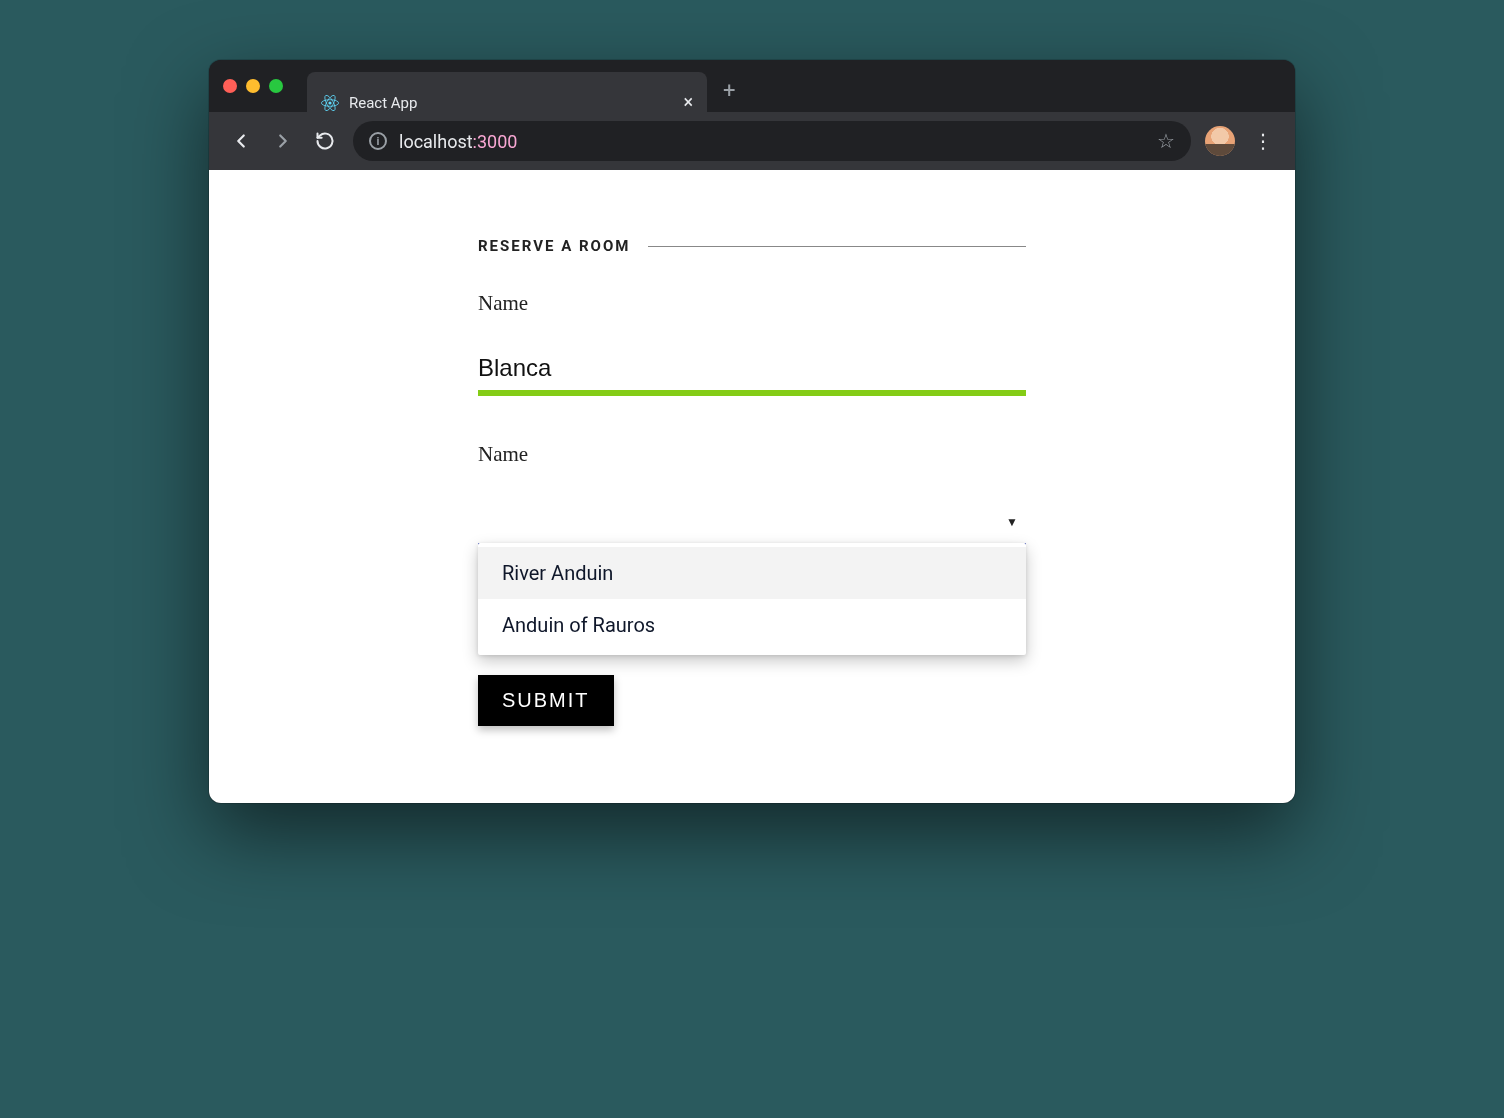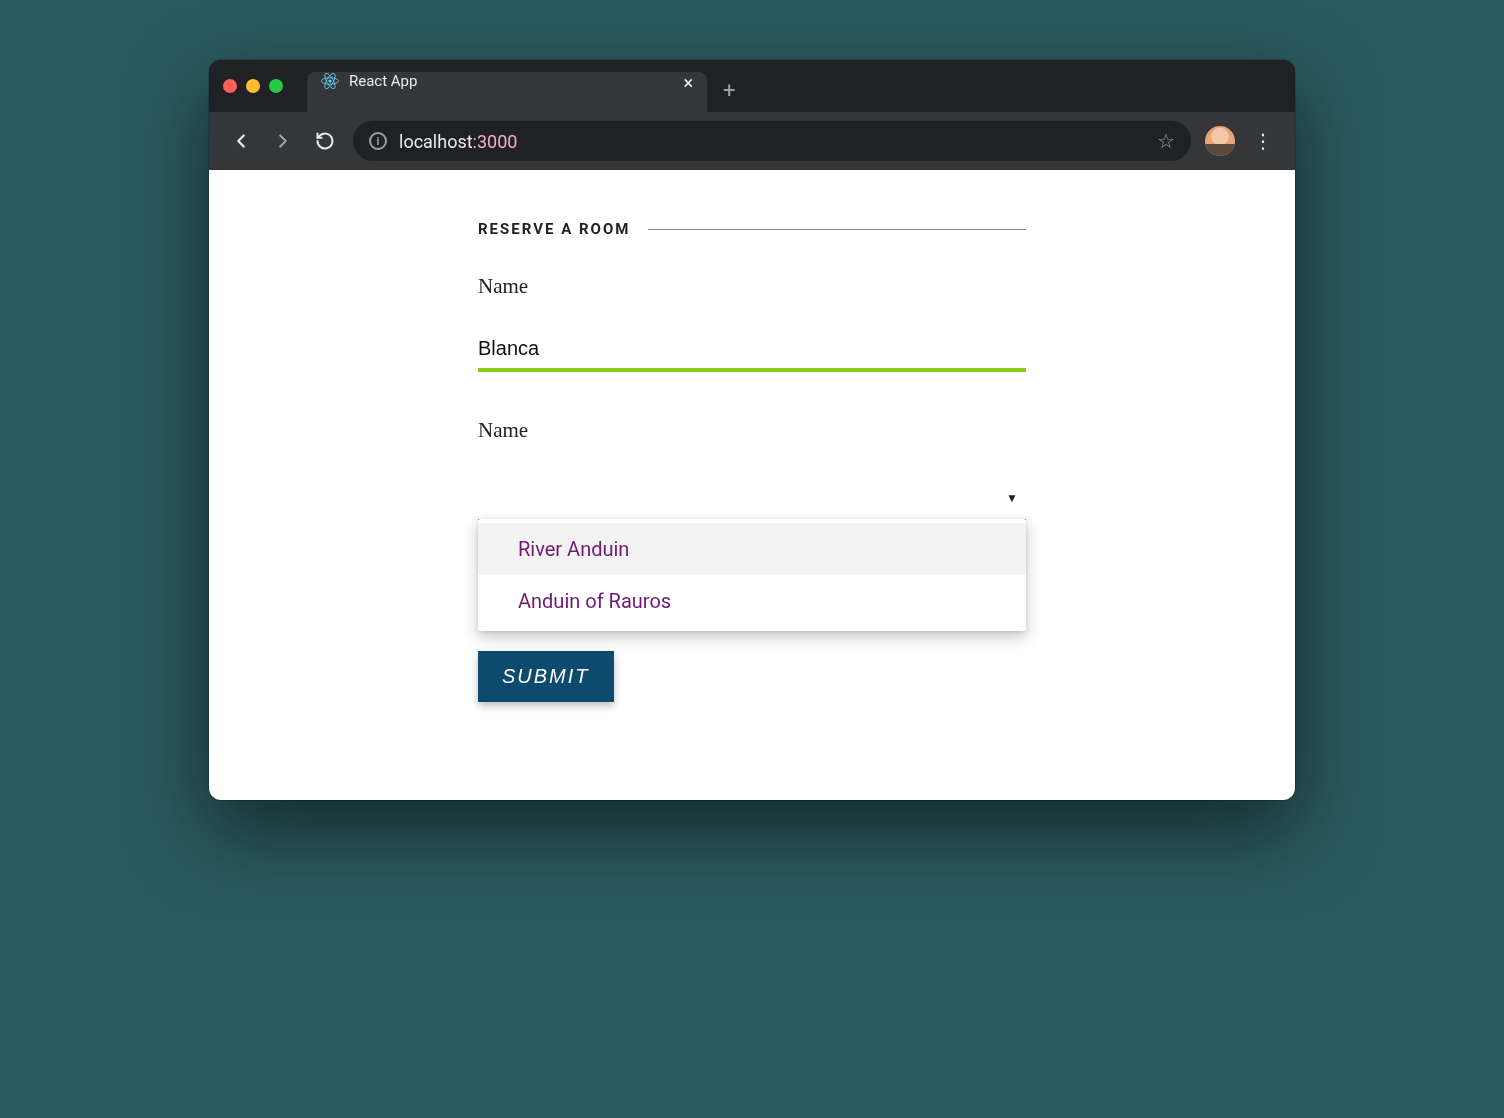--- a/index.html
+++ b/index.html
@@ -30,21 +30,21 @@
   .tl { width: 14px; height: 14px; border-radius: 50%; }
   .tl.red { background: #ff5f57; }
   .tl.yel { background: #febc2e; }
   .tl.grn { background: #28c840; }
   .tab {
     background: #35363a;
     height: 40px;
     width: 400px;
     border-radius: 8px 8px 0 0;
     display: flex;
-    align-items: flex-start;
+    align-items: flex-end;
     padding: 0 14px;
     gap: 10px;
     color: #e8eaed;
     font-size: 15px;
     margin-top: 12px;
   }
   .tab .favicon { width:18px; height:18px; display:flex; align-items:center; justify-content:center; }
   .tab .title { flex: 1; }
   .tab .close { color:#e8eaed; font-size:18px; cursor:pointer; }
   .new-tab { color:#9aa0a6; font-size:22px; margin-left:6px; margin-top:8px; cursor:pointer; }
@@ -80,38 +80,38 @@
     background: radial-gradient(circle at 50% 35%, #f2c9a8 0 35%, #e8a376 36% 100%);
     position:relative;
   }
   .avatar::after{content:"";position:absolute;bottom:0;left:0;right:0;height:40%;background:#5e4a3b;}
   .menu-dots { color:#e8eaed; font-size:20px; cursor:pointer; padding:0 4px; }
   .viewport {
     background:#fff;
     min-height: 630px;
     padding: 50px 0 60px;
   }
-  .form-wrap { width: 548px; margin: 0 auto; position:relative; }
+  .form-wrap { width: 548px; margin: 17px auto; position:relative; }
   .legend-row { display:flex; align-items:center; gap:18px; margin-bottom:36px; }
   .legend {
     font-size: 15px;
     font-weight: 700;
     letter-spacing: 2px;
     color:#222;
     text-transform: uppercase;
     white-space: nowrap;
   }
   .legend-line { flex:1; height:1px; background:#888; }
   .field { margin-bottom: 46px; }
   .field-label { font-size:21px; color:#222; margin-bottom: 34px; font-family: Liberation Serif, serif; }
   .text-input {
     width:100%;
     border:none;
-    border-bottom:4px solid #84cc16;
-    font-size:20px;
+    border-bottom:6px solid #84cc16;
+    font-size:24px;
     padding: 4px 0 8px;
     background:transparent;
     outline:none;
     color:#111;
   }
   .select-box {
     width:100%;
     border-bottom:2px solid #3f51b5;
     height:44px;
     position:relative;
@@ -125,37 +125,36 @@
   .dropdown {
     position:absolute;
     left:0; right:0; top:100%;
     background:#fff;
     box-shadow: 0 6px 16px rgba(0,0,0,0.22), 0 1px 4px rgba(0,0,0,0.12);
     border-radius:2px;
     padding:4px 0;
     z-index:5;
   }
   .dd-item {
-    padding: 14px 40px;
+    padding: 14px 24px;
     font-size:20px;
-    color:#701a75;
+    color:#0f172a;
     cursor:pointer;
   }
   .dd-item.hl { background:#f3f3f3; }
   .submit-btn {
-    background:#0c4a6e;
+    background:#000000;
     color:#fff;
     border:none;
     font-size:20px;
     letter-spacing:2px;
     padding: 14px 24px;
     cursor:pointer;
     box-shadow: 0 4px 8px rgba(0,0,0,0.25);
     margin-top: 130px;
-    font-style: italic;
   }
 </style>
 </head>
 <body>
 
 <div class="browser-window">
 
   <div class="tab-strip">
     <div class="traffic-lights">
       <div class="tl red"></div>

